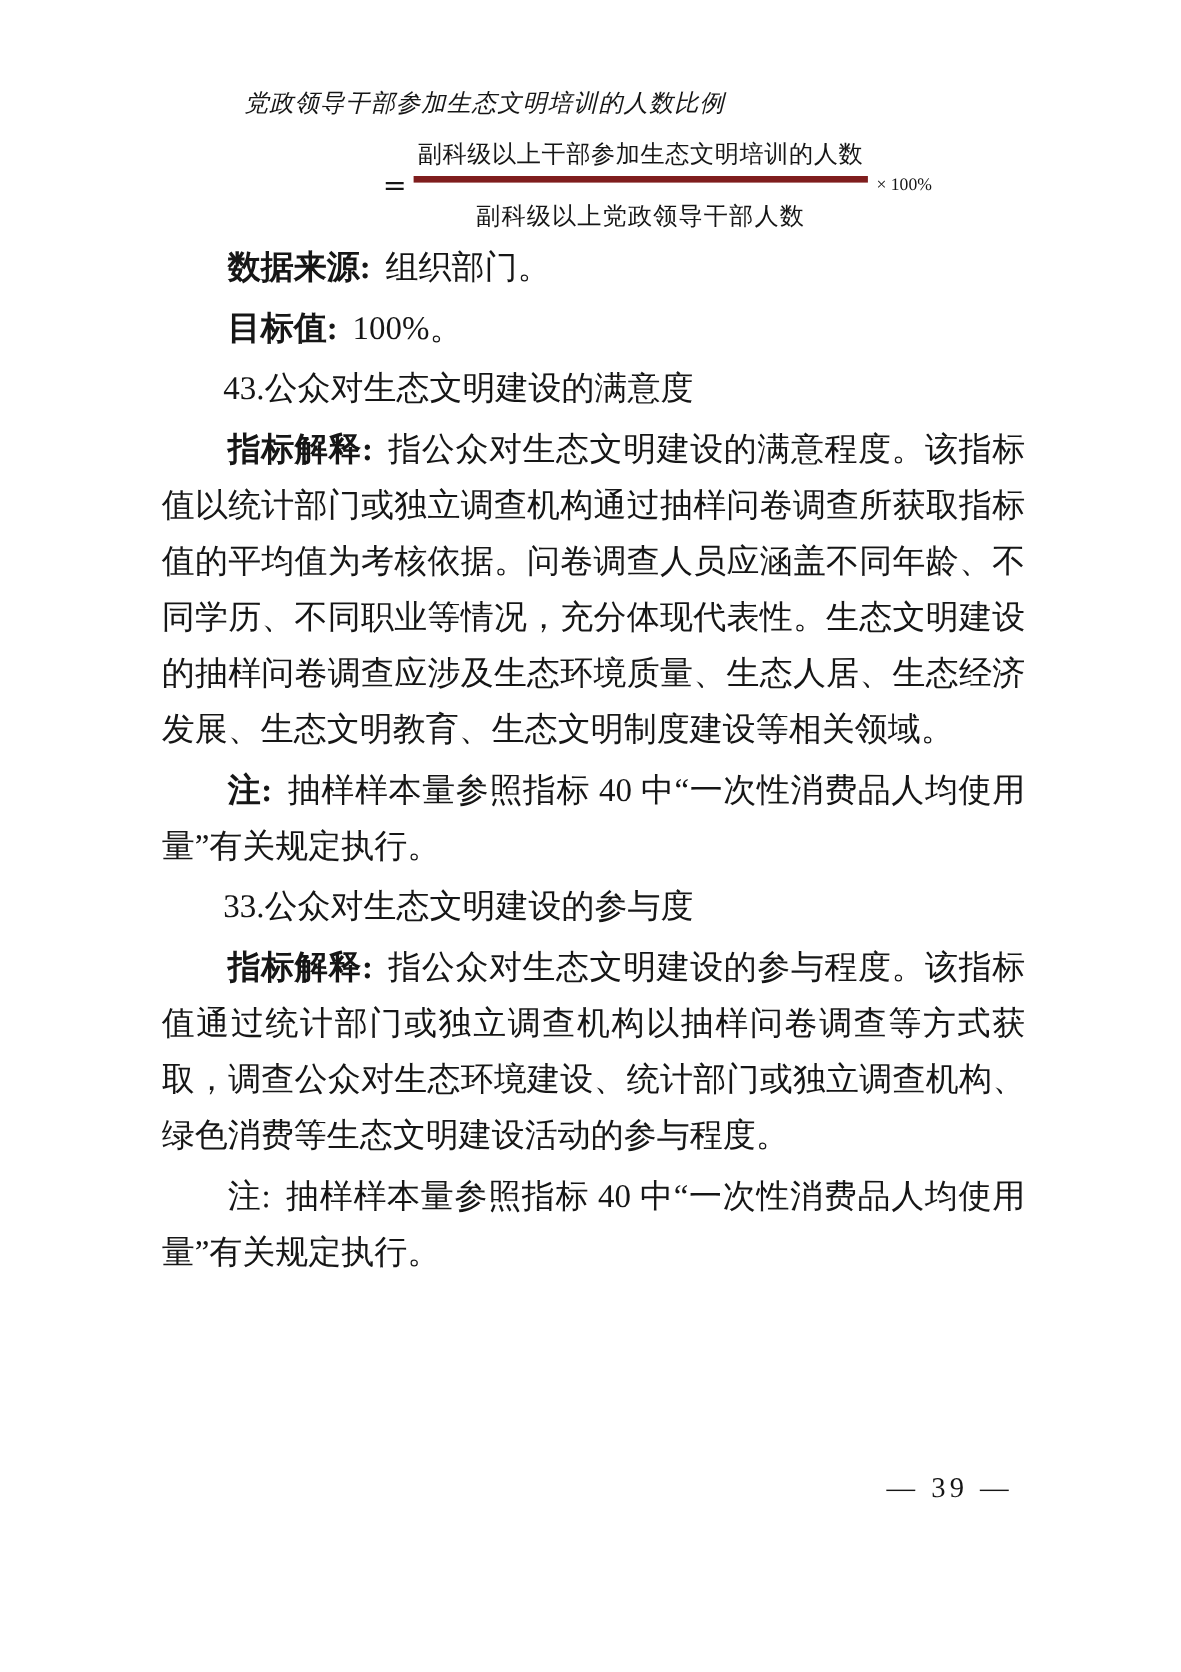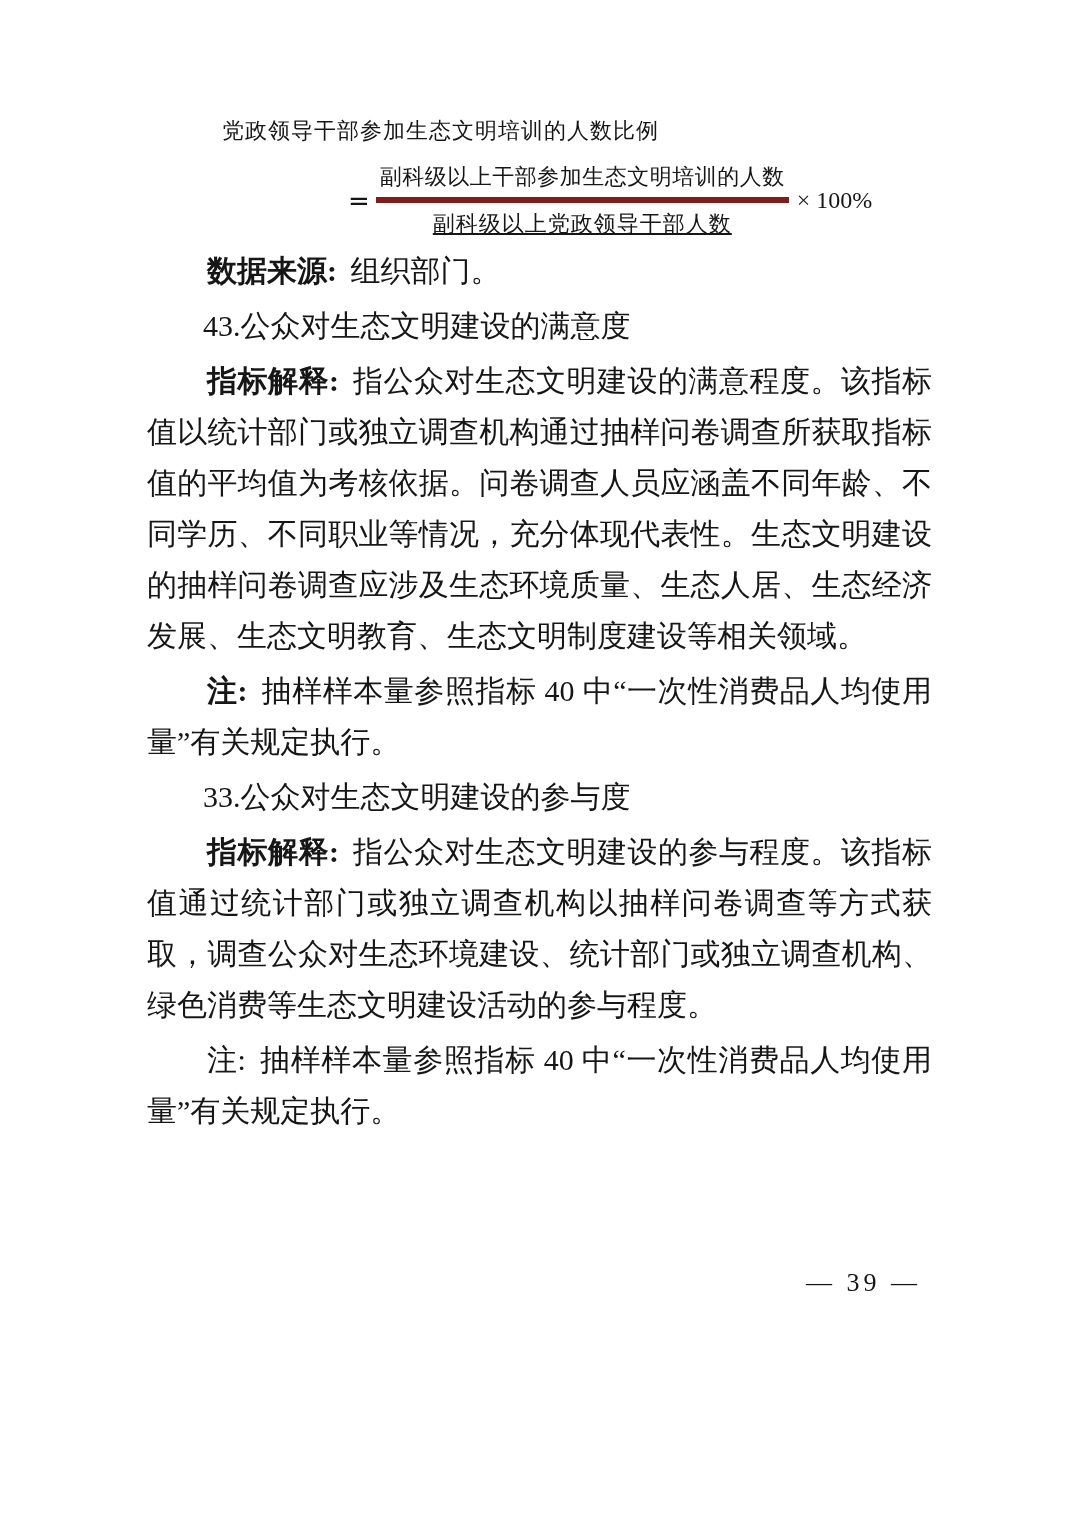--- a/index.html
+++ b/index.html
@@ -18,26 +18,27 @@
     overflow: hidden;
   }
   .content {
     position: absolute;
     left: 143px;
     top: 0;
     width: 793px;
   }
   
   .formula-intro {
-    margin-top: 116px;
+    margin-top: 79px;
     margin-left: 79px;
     font-size: 22px;
     line-height: 30px;
     letter-spacing: 1px;
     white-space: nowrap;
+    font-style: italic;
   }
   .formula-row {
     display: flex;
     align-items: center;
     margin-left: 205px;
     margin-top: 16px;
     font-size: 22px;
   }
   .equals-sign {
     font-size: 26px;
@@ -50,27 +51,26 @@
     align-items: center;
     text-align: center;
   }
   .fraction .numerator {
     padding: 0 4px 5px 4px;
     border-bottom: 6px solid #7f1d1d;
     letter-spacing: 0.5px;
     white-space: nowrap;
   }
   .fraction .denominator {
-    padding-top: 6px;
+    padding-top: 16px;
     letter-spacing: 1px;
     white-space: nowrap;
-    text-decoration: underline;
   }
   .multiplier {
-    font-size: 24px;
+    font-size: 16px;
     margin-left: 8px;
     white-space: nowrap;
   }
   
   .para {
     margin: 4px;
     font-size: 30px;
     line-height: 51px;
     text-align: justify;
     text-indent: 2em;
@@ -89,21 +89,21 @@
     font-weight: bold;
     margin-right: 0.45em;
   }
   .label-regular {
     margin-right: 0.45em;
   }
   
   .page-number {
     position: absolute;
     left: 806px;
-    top: 1268px;
+    top: 1338px;
     font-size: 26px;
     letter-spacing: 4px;
     white-space: nowrap;
   }
 </style>
 </head>
 <body>
 
 <div class="page">
   <div class="content">
@@ -116,20 +116,23 @@
           <span class="numerator">副科级以上干部参加生态文明培训的人数</span>
           <span class="denominator">副科级以上党政领导干部人数</span>
         </span>
         <span class="multiplier">× 100%</span>
       </div>
     </div>
 
     <p class="para first-after-formula">
       <span class="label-bold">数据来源:</span><span>组织部门。</span>
     </p>
+    <p class="para">
+      <span class="label-bold">目标值:</span><span>100%。</span>
+    </p>
 
     <h3 class="heading">43.公众对生态文明建设的满意度</h3>
     <p class="para">
       <span class="label-bold">指标解释:</span><span>指公众对生态文明建设的满意程度。该指标值以统计部门或独立调查机构通过抽样问卷调查所获取指标值的平均值为考核依据。问卷调查人员应涵盖不同年龄、不同学历、不同职业等情况，充分体现代表性。生态文明建设的抽样问卷调查应涉及生态环境质量、生态人居、生态经济发展、生态文明教育、生态文明制度建设等相关领域。</span>
     </p>
     <p class="para">
       <span class="label-bold">注:</span><span>抽样样本量参照指标 40 中“一次性消费品人均使用量”有关规定执行。</span>
     </p>
 
     <h3 class="heading">33.公众对生态文明建设的参与度</h3>

